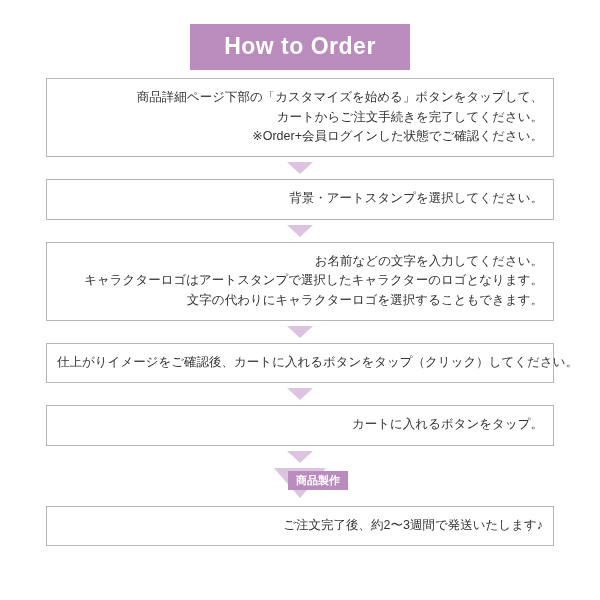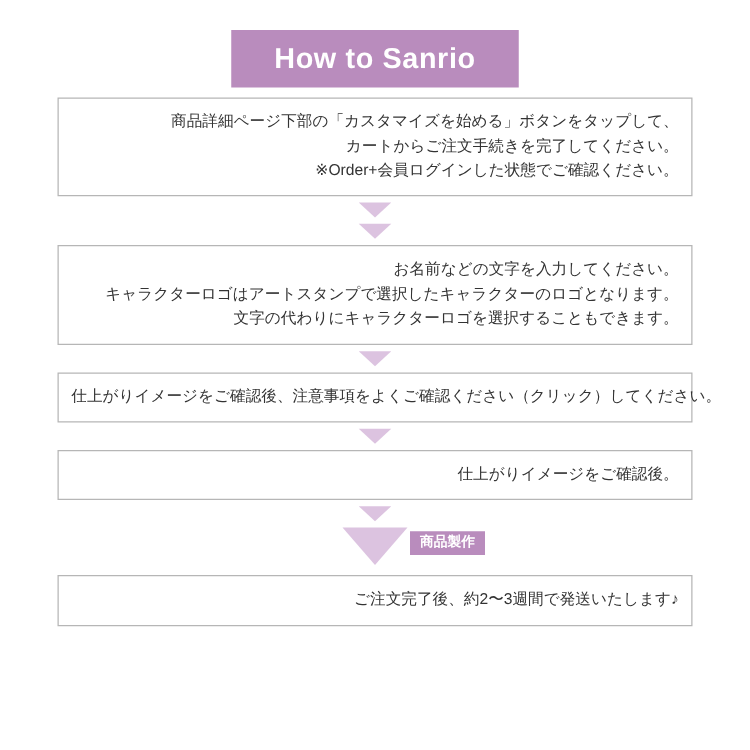--- a/index.html
+++ b/index.html
@@ -81,59 +81,61 @@
     left: 50%;
     top: 3px;
     transform: translateX(-12px);
     background: #b98cbd;
     color: #ffffff;
     font-size: 11px;
     font-weight: bold;
     padding: 3px 8px 4px 8px;
     white-space: nowrap;
     line-height: 1.1;
-    margin-left: 40px;
   }
 </style>
 </head>
 <body>
 
 <div id="page">
 
   <div class="title-wrap">
-    <div class="title-banner">How to Sanrio</div>
+    <div class="title-banner">How to Order</div>
   </div>
 
   <div class="box">
     <p>商品詳細ページ下部の「カスタマイズを始める」ボタンをタップして、</p>
     <p>カートからご注文手続きを完了してください。</p>
     <p>※Order+会員ログインした状態でご確認ください。</p>
   </div>
 
   <div class="arrow"></div>
 
+  <div class="box">
+    <p>背景・アートスタンプを選択してください。</p>
+  </div>
 
   <div class="arrow"></div>
 
   <div class="box">
     <p>お名前などの文字を入力してください。</p>
     <p>キャラクターロゴはアートスタンプで選択したキャラクターのロゴとなります。</p>
     <p>文字の代わりにキャラクターロゴを選択することもできます。</p>
   </div>
 
   <div class="arrow"></div>
 
   <div class="box">
-    <p>仕上がりイメージをご確認後、注意事項をよくご確認ください（クリック）してください。</p>
+    <p>仕上がりイメージをご確認後、カートに入れるボタンをタップ（クリック）してください。</p>
   </div>
 
   <div class="arrow"></div>
 
   <div class="box">
-    <p>仕上がりイメージをご確認後。</p>
+    <p>カートに入れるボタンをタップ。</p>
   </div>
 
   <div class="arrow"></div>
 
 
   <div class="stage-arrow-wrap">
     <div class="stage-arrow"></div>
     <div class="stage-label">商品製作</div>
   </div>
 

